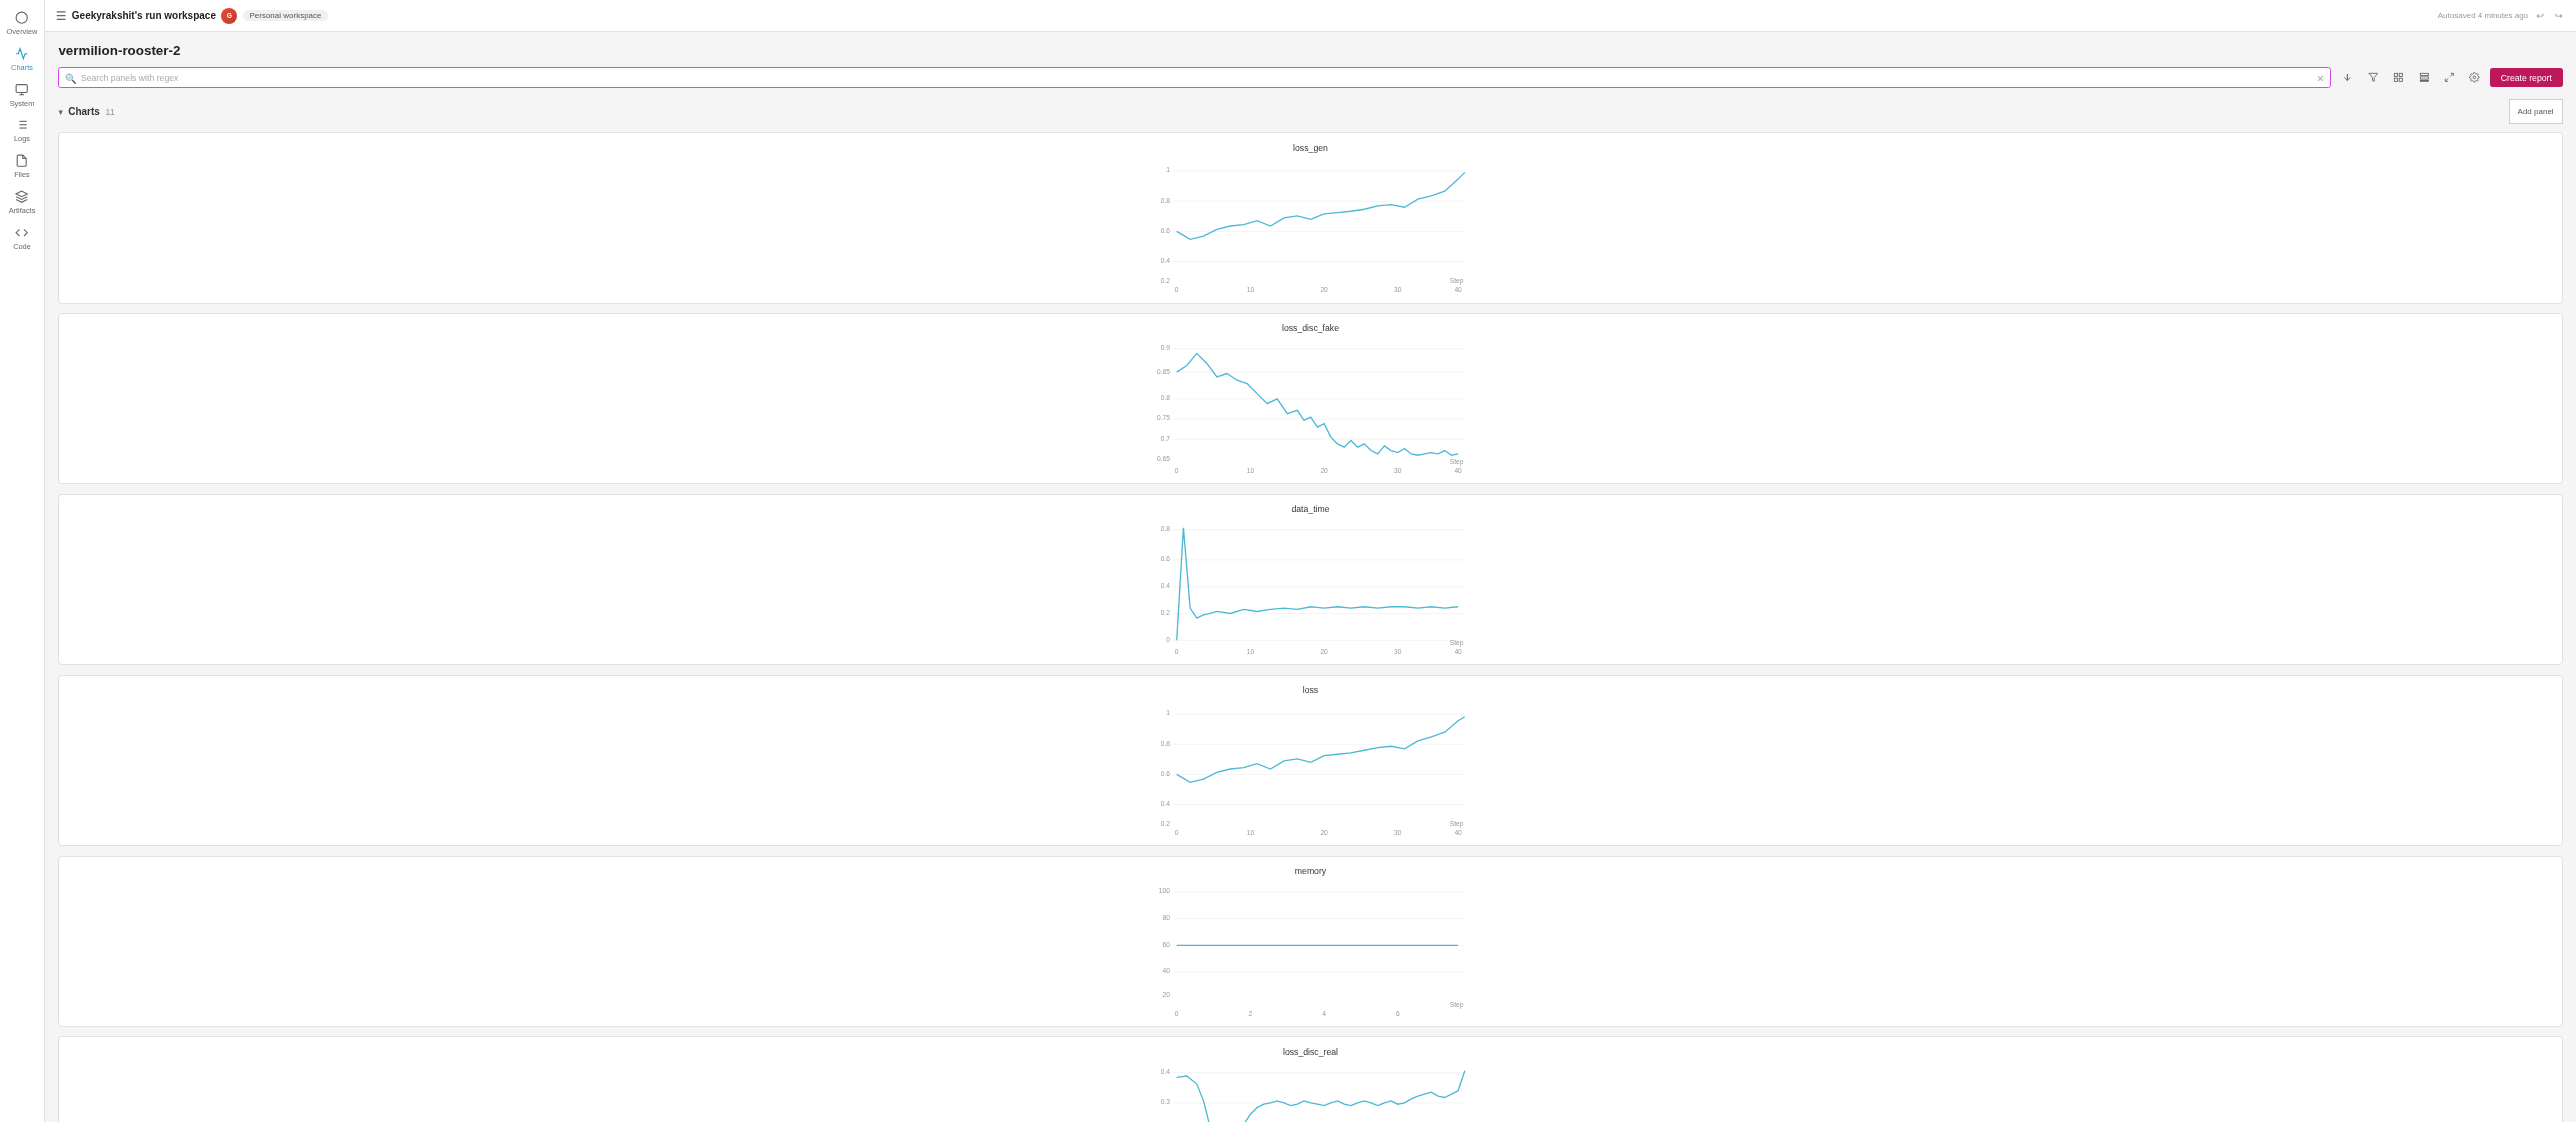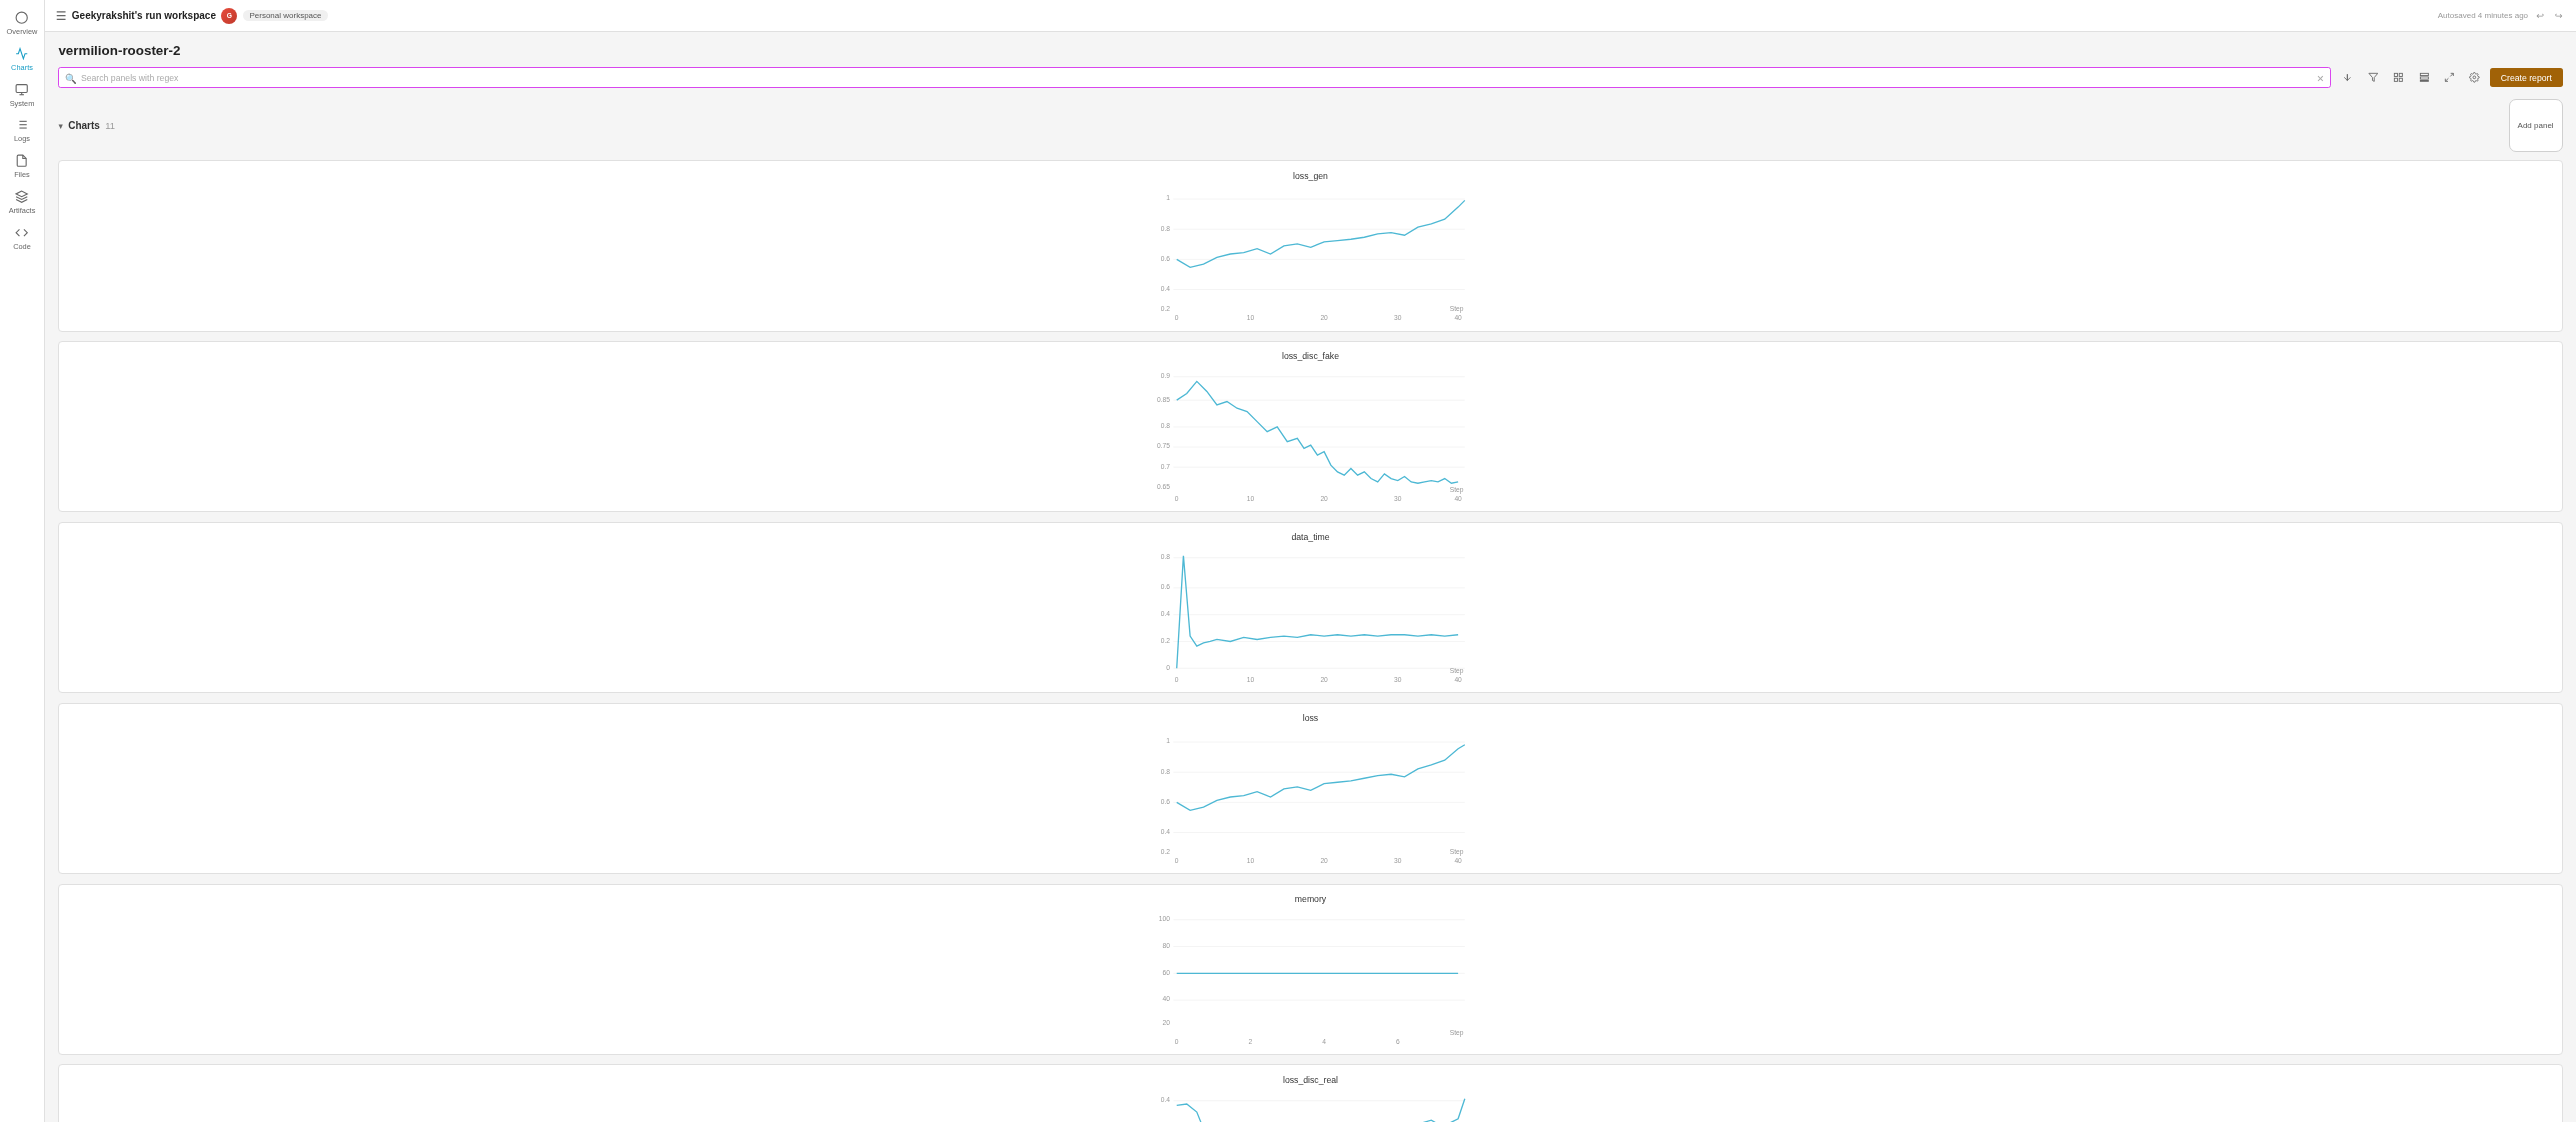--- a/index.html
+++ b/index.html
@@ -148,21 +148,21 @@
       height: 20px;
       display: flex;
       align-items: center;
       justify-content: center;
       cursor: pointer;
       color: #666;
       border-radius: 2.7px;
       font-size: 10px;
     }
     .create-report-btn {
-      background: #a16207;
+      background: #be185d;
       color: #fff;
       border: none;
       border-radius: 2.7px;
       padding: 4.7px 10.7px;
       font-size: 8.7px;
       font-weight: 500;
       cursor: pointer;
       white-space: nowrap;
     }
 
@@ -177,22 +177,22 @@
       display: flex;
       align-items: center;
       gap: 5.4px;
     }
     .chevron { cursor: pointer; color: #666; font-size: 8.7px; }
     .section-title { font-size: 10px; font-weight: 600; color: #333; }
     .section-count { font-size: 9.4px; color: #999; }
     .add-panel-btn {
       background: #fff;
       border: 0.7px solid #d0d0d0;
-      border-radius: 7px;
-      padding: 21px 8px;
+      border-radius: 0;
+      padding: 7px 8px;
       font-size: 8px;
       color: #555;
       cursor: pointer;
     }
 
     
     .charts-grid {
       display: grid;
       grid-template-columns: 1fr;
       gap: 9.4px;

